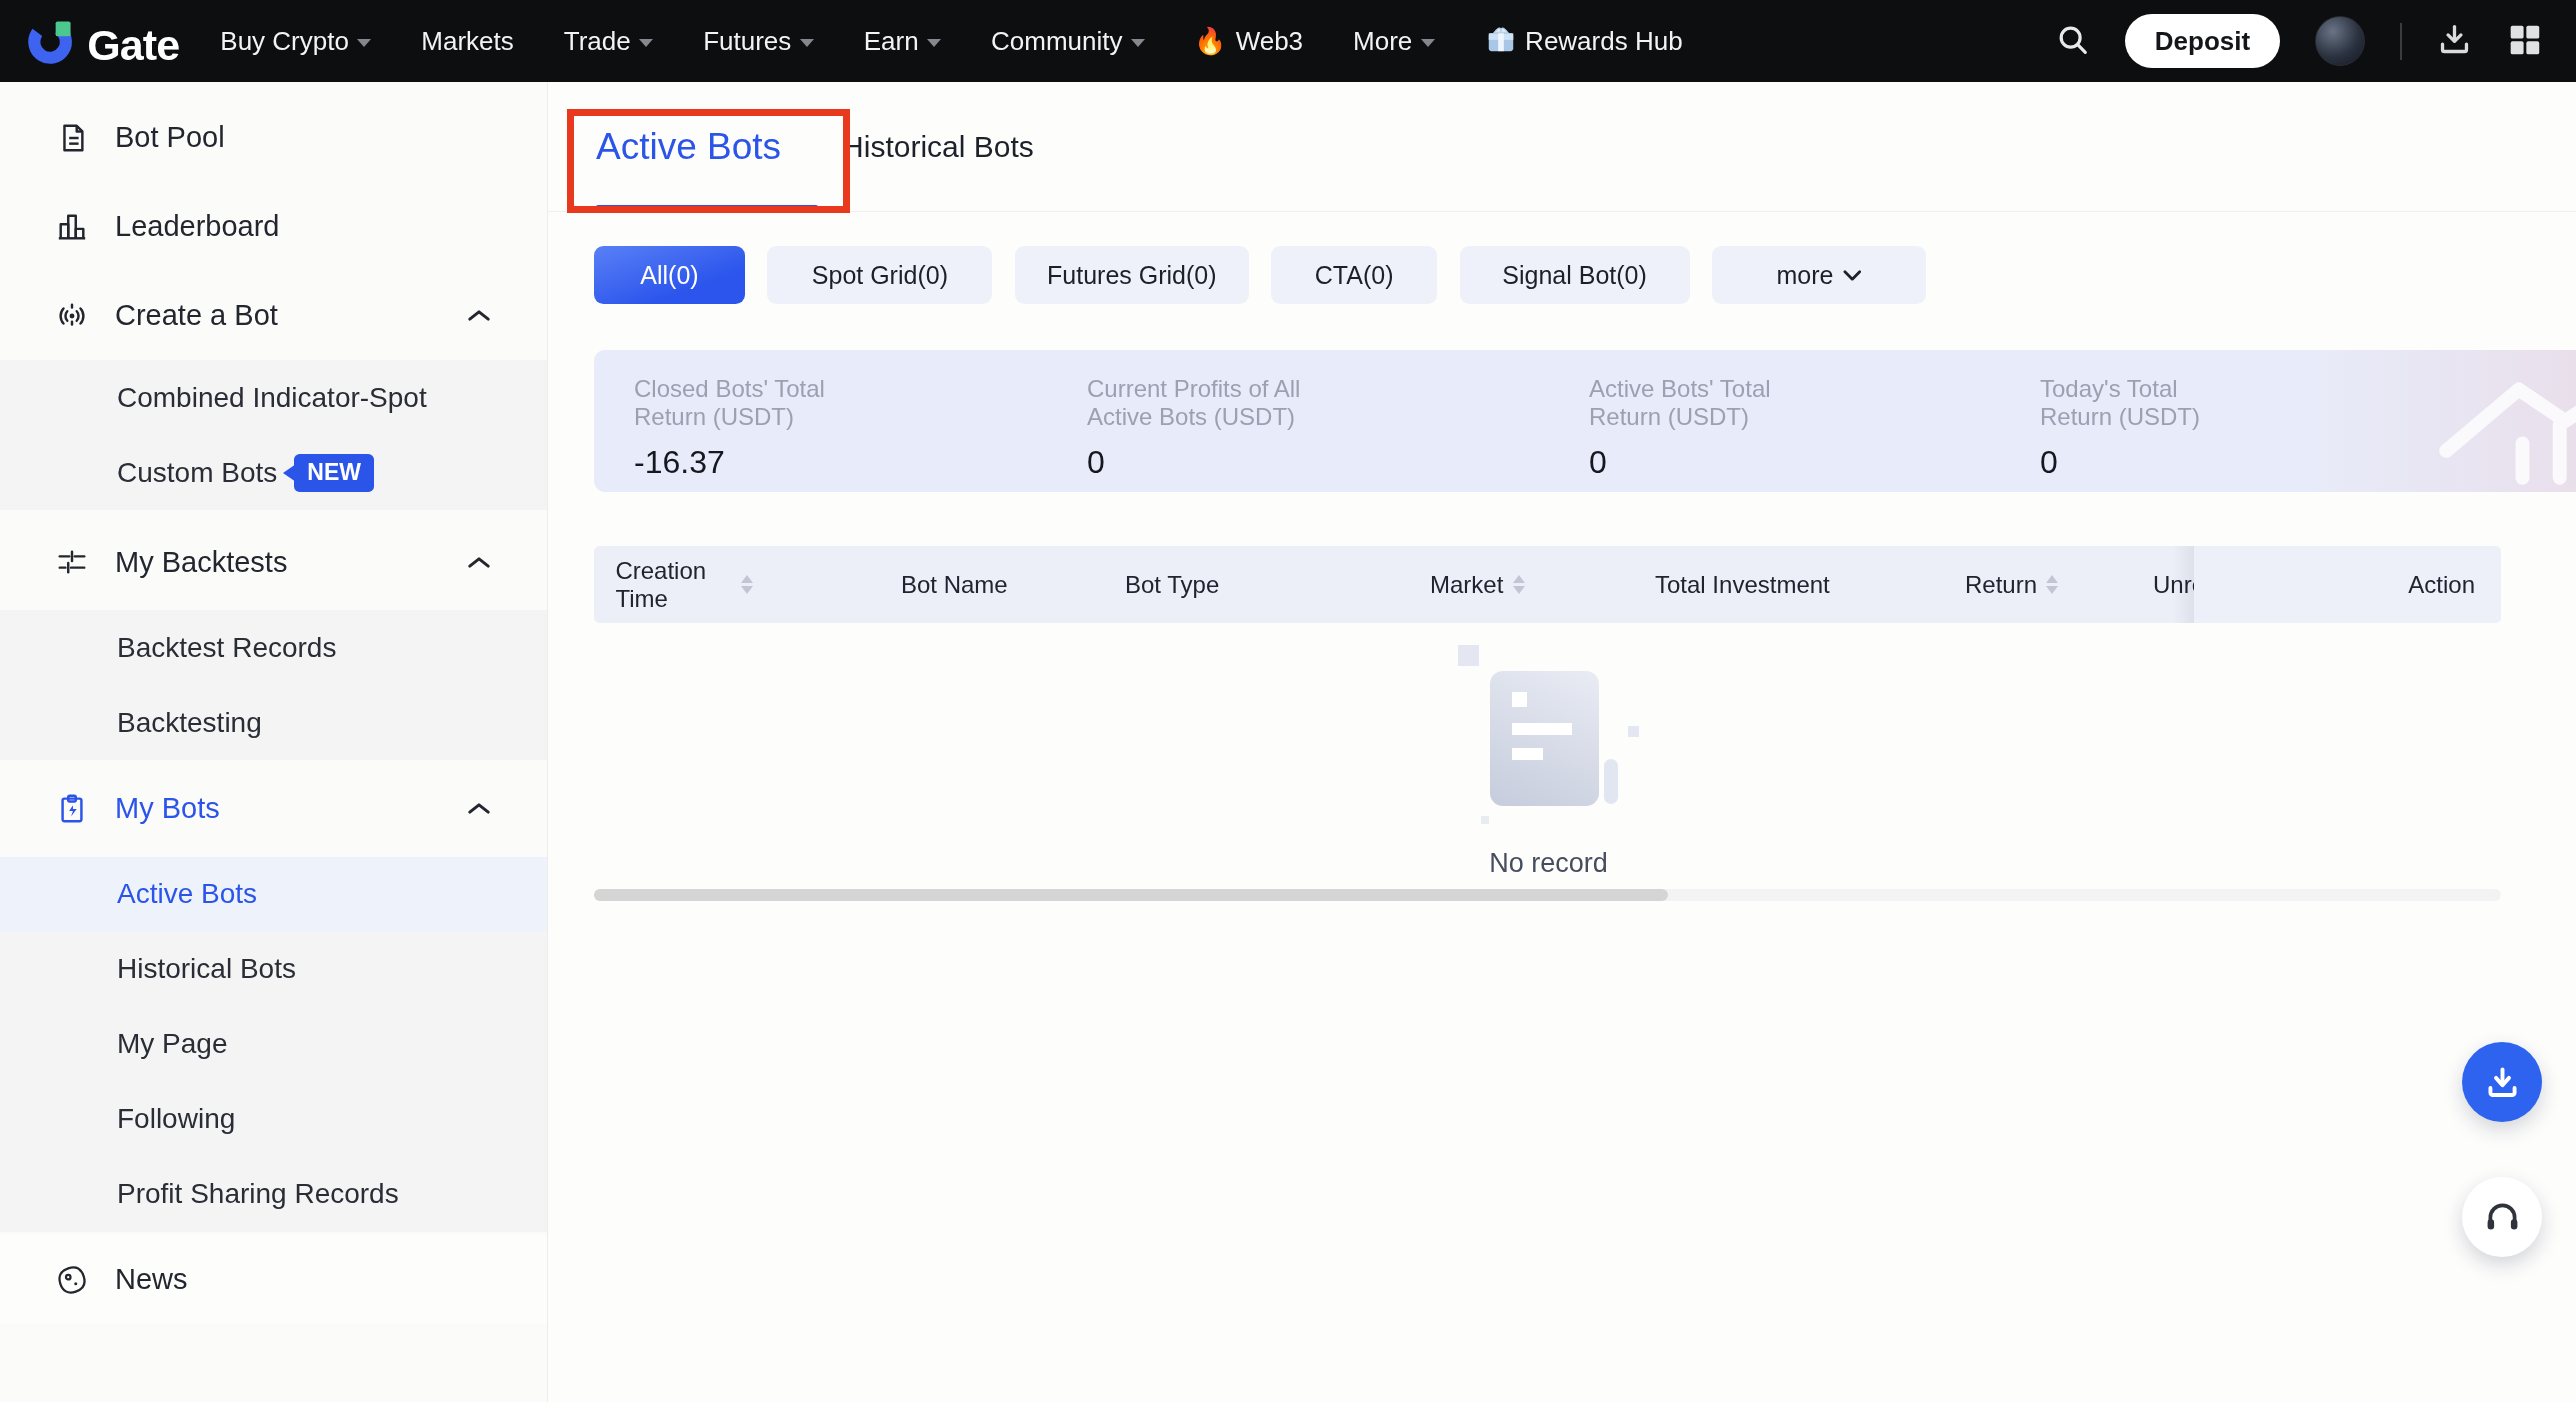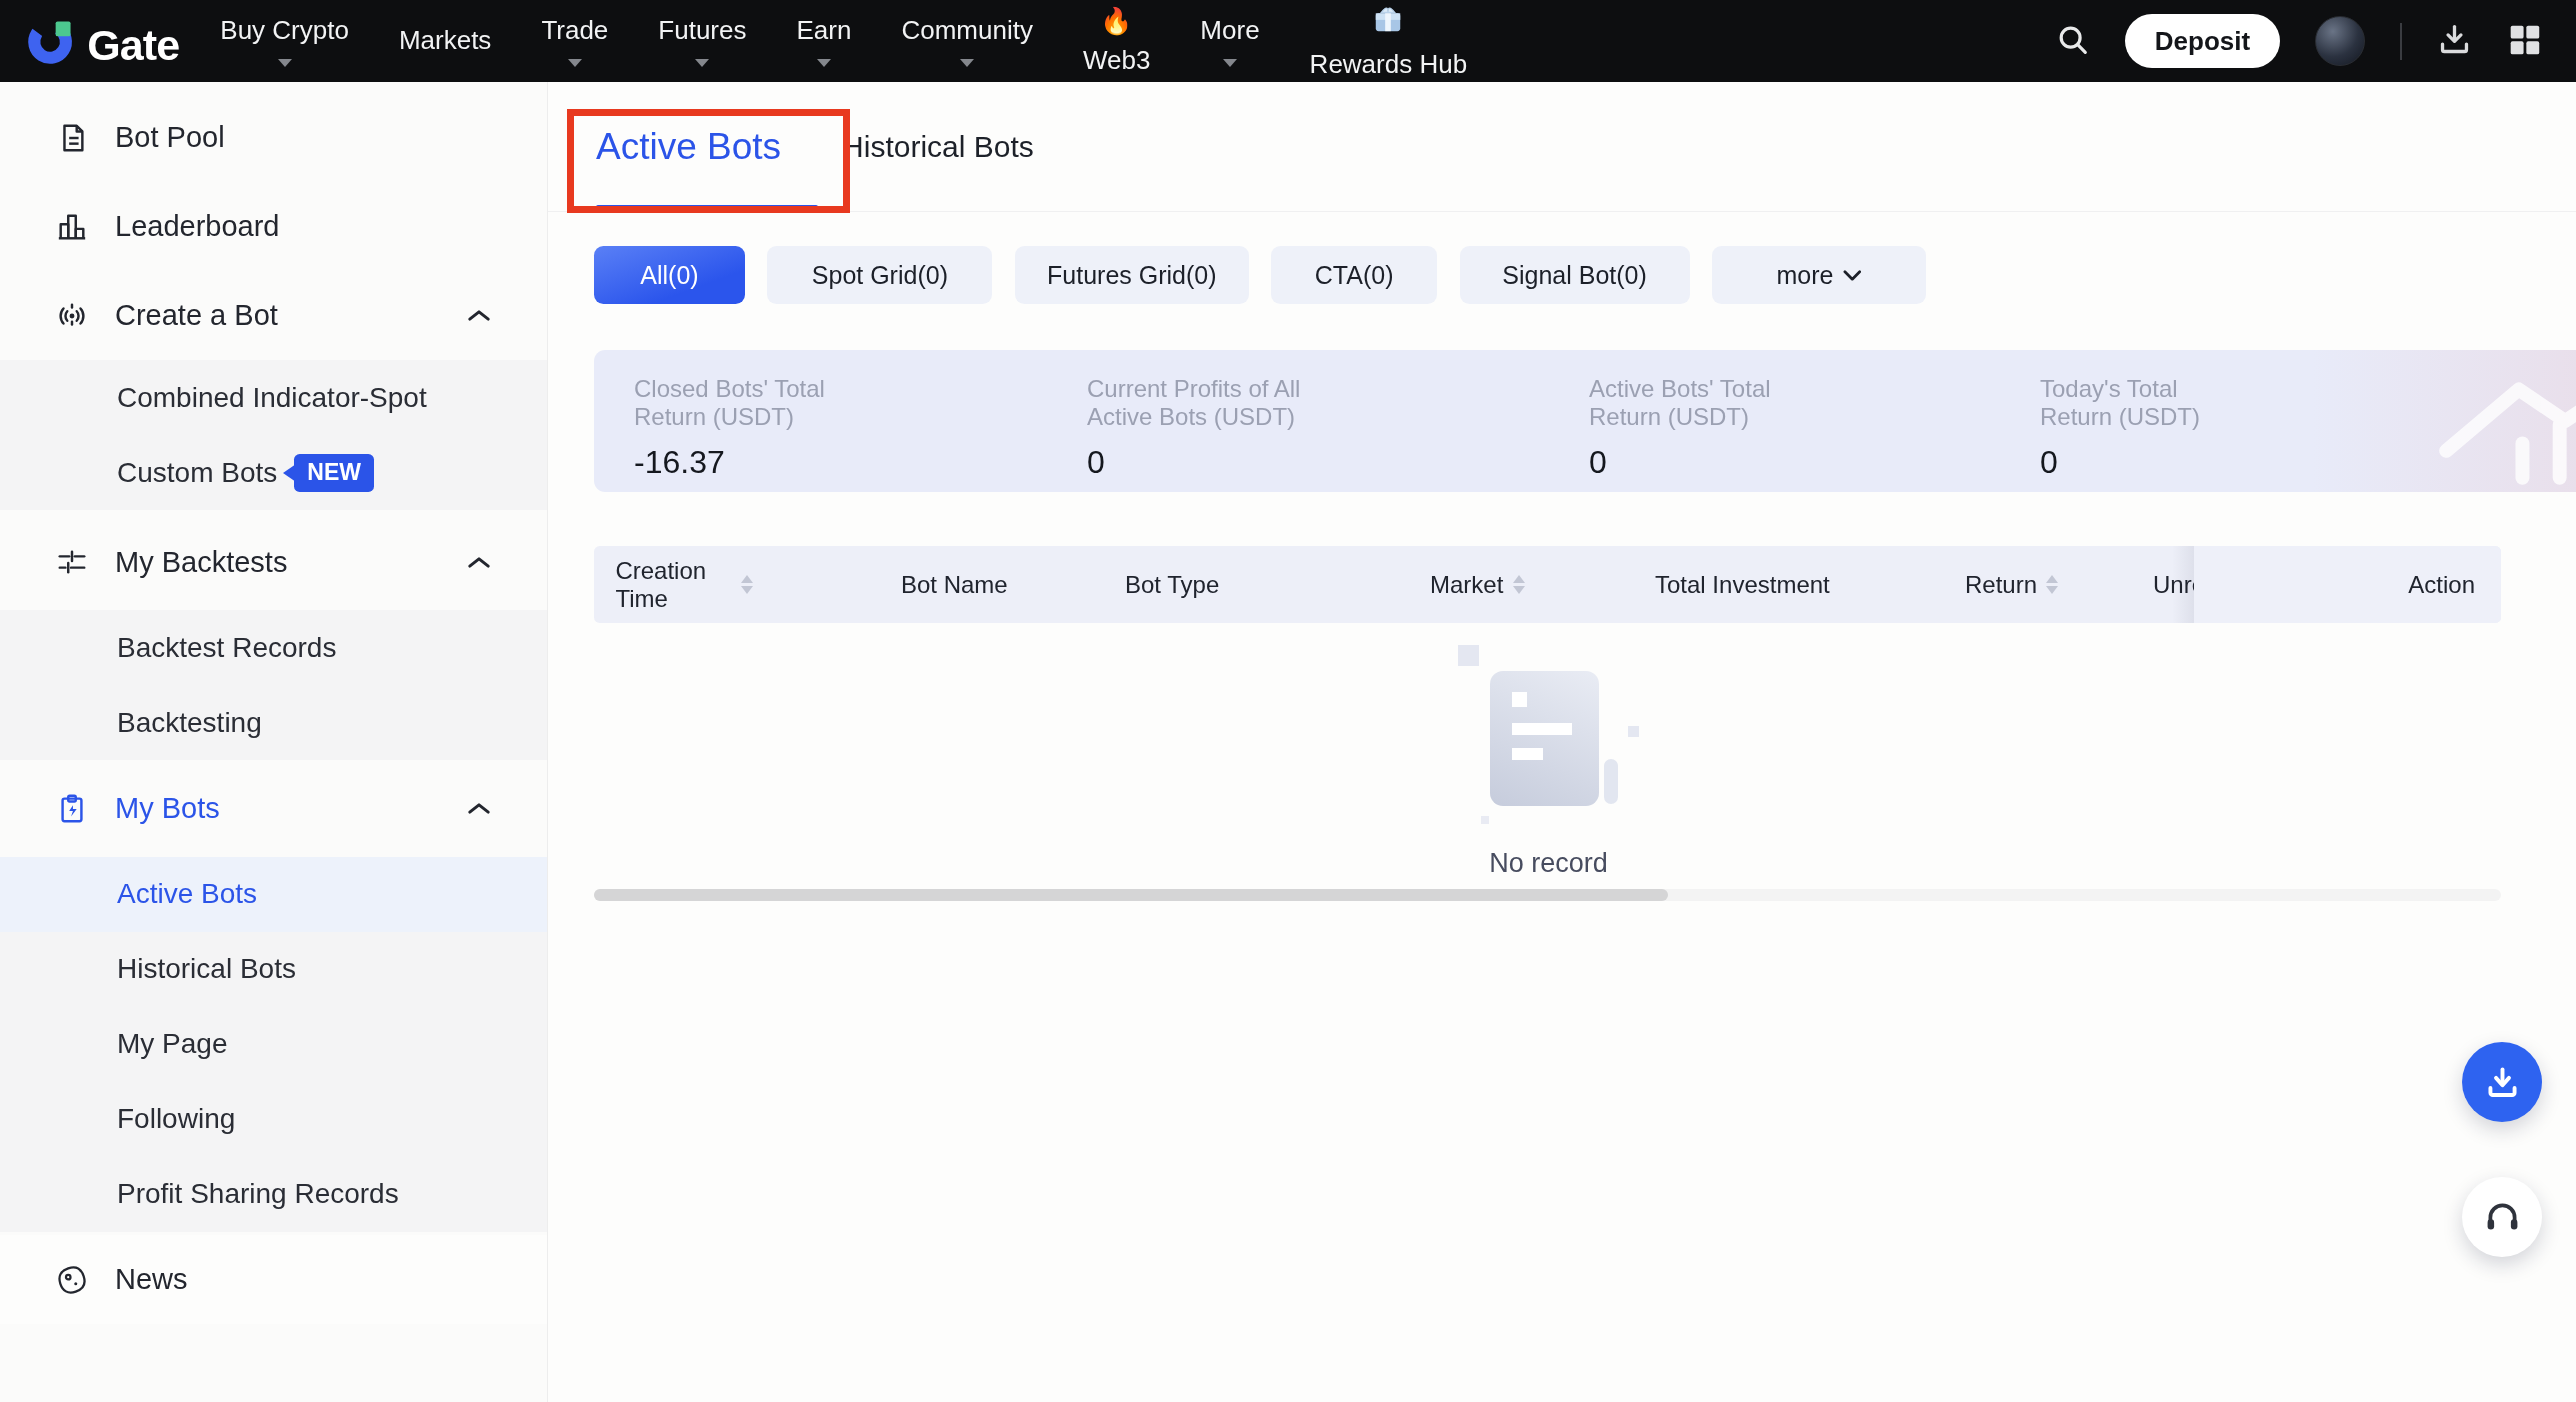--- a/index.html
+++ b/index.html
@@ -6,21 +6,21 @@
   html, body { width: 2576px; height: 1403px; overflow: hidden;
     font-family: "Liberation Sans", sans-serif; background: #fdfdfc; }
 
   
   .topnav { position: absolute; left: 0; top: 0; width: 2576px; height: 82px;
     background: #0d0e10; display: flex; align-items: center; z-index: 50; }
   .logo { display: flex; align-items: flex-end; gap: 9.3px; margin-left: 24px; margin-right: 41px; }
   .logo-word { color: #fff; font-size: 43px; font-weight: 700; letter-spacing: -0.9px; }
   .nav-items { display: flex; align-items: center; gap: 50px; }
   .nav-item { display: flex; align-items: center; gap: 8.4px; color: #f2f3f4;
-    font-size: 26px; font-weight: 500; cursor: pointer; white-space: nowrap; flex-direction: column; }
+    font-size: 26px; font-weight: 500; cursor: pointer; white-space: nowrap; }
   .nav-caret { width: 0; height: 0; border-left: 7.5px solid transparent;
     border-right: 7.5px solid transparent; border-top: 8.4px solid #84878d; margin-top: 3.7px; }
   .nav-emoji { font-size: 26px; }
   .topnav-right { margin-left: auto; display: flex; align-items: center; gap: 35px; margin-right: 34px; }
   .deposit-btn { background: #fff; color: #14161a; font-size: 26px; font-weight: 600;
     border: none; border-radius: 28px; height: 54px; padding: 0 30px; cursor: pointer; }
   .avatar { width: 50px; height: 50px; border-radius: 50%;
     background: radial-gradient(circle at 35% 30%, #6a7486 0%, #2b3240 55%, #12161f 100%);
     border: 0.9px solid #2a2d33; }
   .nav-divider { width: 1.9px; height: 37px; background: #3a3c41; }

